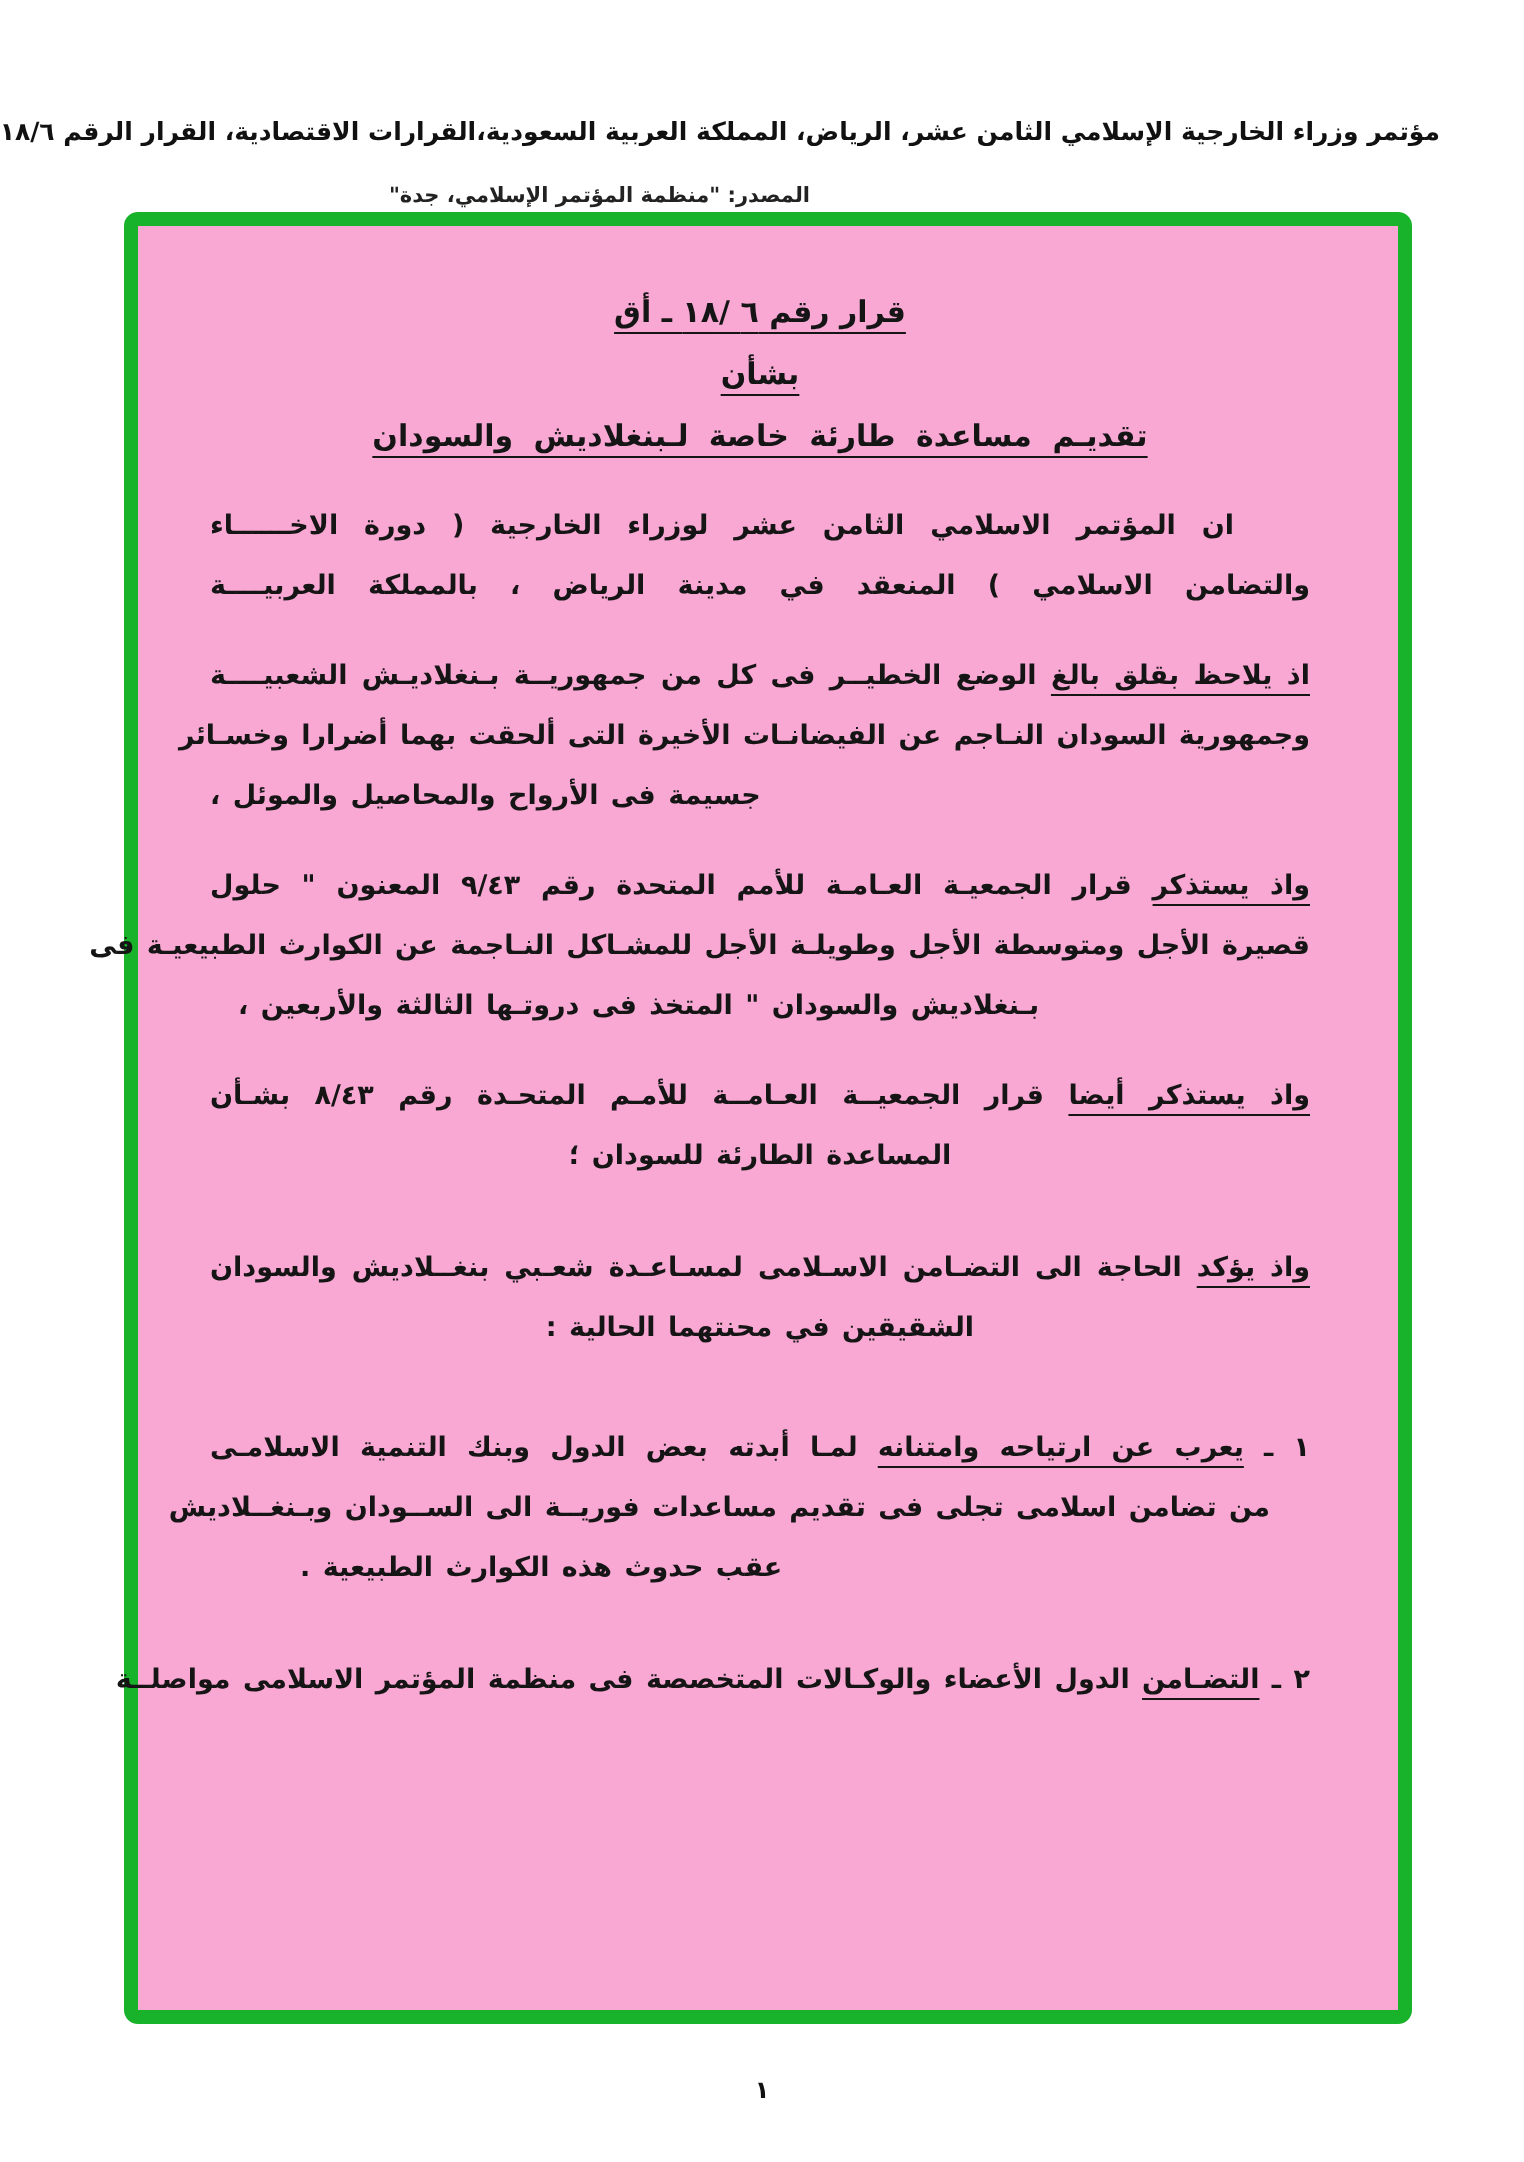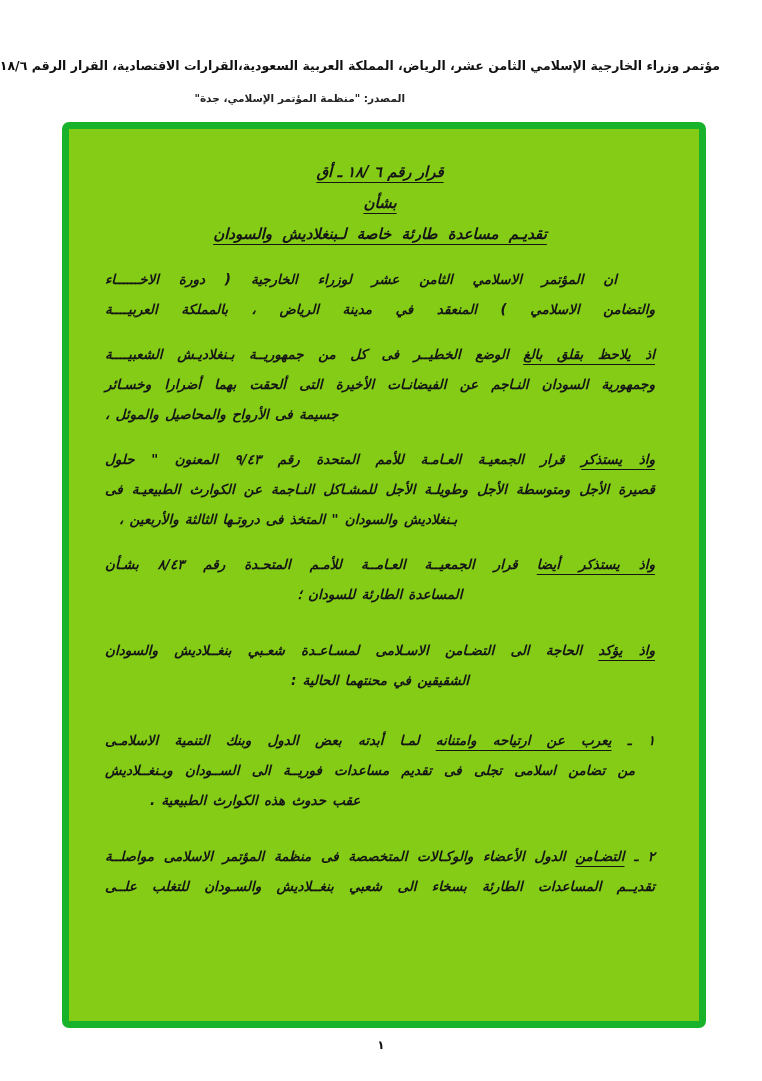--- a/index.html
+++ b/index.html
@@ -15,27 +15,26 @@
     position:absolute;top:58px;right:42px;left:40px;
     direction:rtl;text-align:right;white-space:nowrap;
     font-size:12.5px;font-weight:bold;color:#111;
   }
   .hdr2{
     position:absolute;top:92px;right:357px;
     direction:rtl;text-align:right;white-space:nowrap;
     font-size:10.5px;font-weight:bold;color:#222;
   }
   .frame{
-    position:absolute;left:62px;top:122px;
+    position:absolute;left:62px;top:106px;
     width:630px;height:892px;
     border:7px solid #19b22b;
     border-radius:7px;
-    background:#84cc16;
+    background:#f9a8d4;
     box-sizing:content-box;
-    font-style:italic;
   }
   .content{
     direction:rtl;
     padding:28px 44px 0 36px;
   }
   .title{text-align:center;margin-bottom:14px;}
   .t-ln{font-size:15px;font-weight:bold;line-height:31px;white-space:nowrap;}
   .t3{word-spacing:5px;}
   .u{text-decoration:underline;text-underline-offset:5px;text-decoration-thickness:1.3px;}
   .para{margin-bottom:15px;}
@@ -104,19 +103,18 @@
     </div>
 
     <div class="para i1">
       <div class="ln fill"><span>١ ـ </span><span class="u">يعرب عن ارتياحه وامتنانه</span><span> لمـا أبدته بعض الدول وبنك التنمية الاسلامـى</span></div>
       <div class="ln fill ir20"><span>من تضامن اسلامى تجلى فى تقديم مساعدات فوريــة الى الســودان وبـنغــلاديش</span></div>
       <div class="ln left il45"><span>عقب حدوث هذه الكوارث الطبيعية .</span></div>
     </div>
 
     <div class="para">
       <div class="ln fill"><span>٢ ـ </span><span class="u">التضـامن</span><span> الدول الأعضاء والوكـالات المتخصصة فى منظمة المؤتمر الاسلامى مواصلــة</span></div>
-      <div class="ln fill"><span>تقديــم المساعدات الطارئة بسخاء الى شعبي بنغــلاديش والسـودان للتغلب علــى</span></div>
     </div>
 
   </div>
 </div>
 
 <div class="pagenum">١</div>
 
 </body></html>

